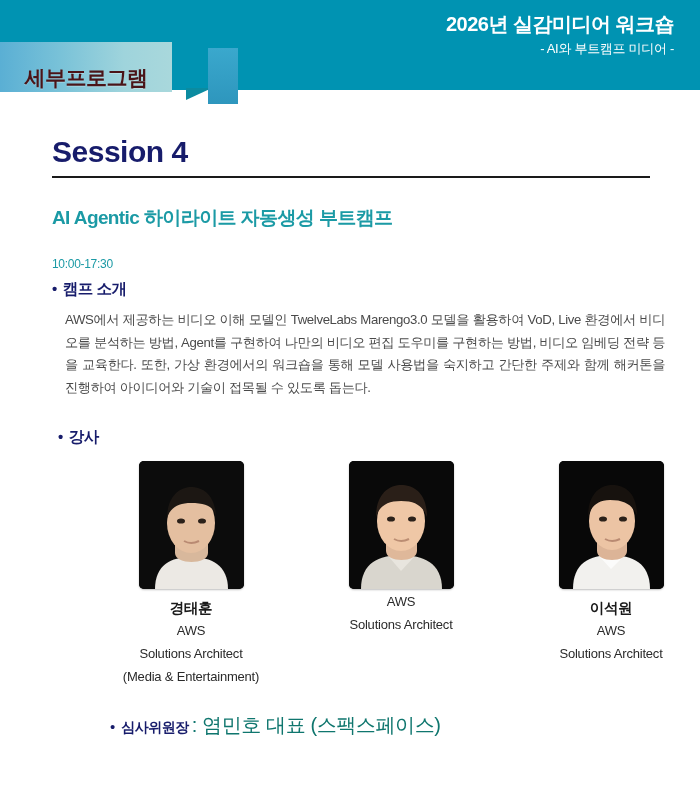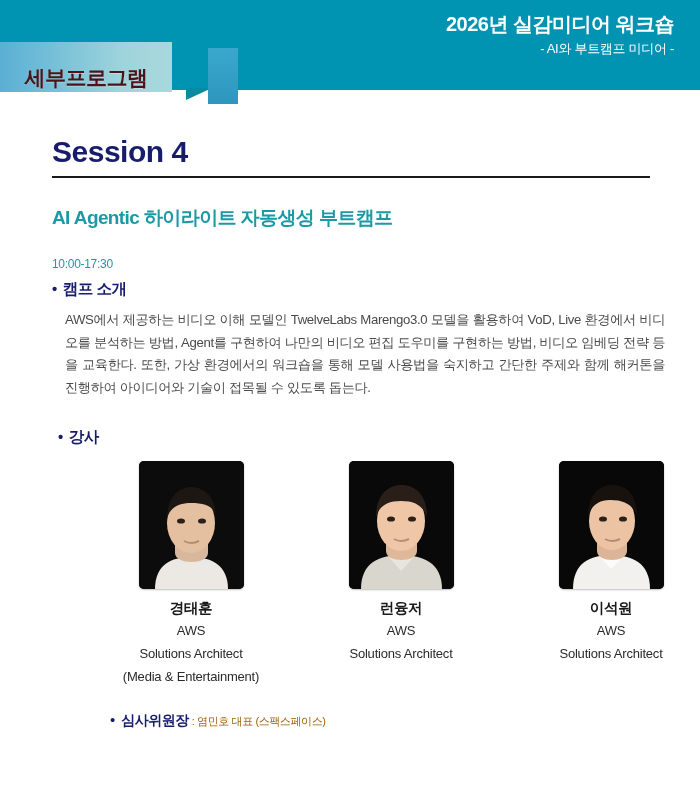--- a/index.html
+++ b/index.html
@@ -234,22 +234,22 @@
   }
 
   .judge-title {
     color: #171c6b;
     font-size: 14px;
     font-weight: bold;
     letter-spacing: -0.5px;
   }
 
   .judge-value {
-    color: #a16207;
-    font-size: 11px;
+    color: #0f766e;
+    font-size: 20px;
     letter-spacing: -0.4px;
     margin-left: 3px;
   }
 </style>
 </head>
 <body>
 
 <div class="header">
   <div class="header-texts">
     <div class="header-title">2026년 실감미디어 워크숍</div>
@@ -317,21 +317,20 @@
             <path d="M12 128 C12 102 30 94 52 94 C74 94 93 102 93 128 Z" fill="#d9d6ce"></path>
             <path d="M40 96 L52 110 L65 96 L65 84 L40 84 Z" fill="#e8e5de"></path>
             <path d="M37 90 C37 102 68 102 68 90 L68 76 L37 76 Z" fill="#dfb89a"></path>
             <ellipse cx="52" cy="60" rx="24" ry="30" fill="#efc7a6"></ellipse>
             <path d="M27 56 C27 32 41 24 52 24 C65 24 78 32 78 56 C74 46 68 40 52 40 C37 40 30 46 27 56 Z" fill="#2a1f18"></path>
             <ellipse cx="42" cy="58" rx="4" ry="2.6" fill="#2b211a"></ellipse>
             <ellipse cx="63" cy="58" rx="4" ry="2.6" fill="#2b211a"></ellipse>
             <path d="M45 78 Q52 82 60 78" stroke="#bb8d73" stroke-width="2" fill="none"></path>
           </svg>
         </div>
-        <div class="ins-name">런융저</div>
         <div class="ins-line">AWS</div>
         <div class="ins-line">Solutions Architect</div>
       </div>
 
       <div class="instructor">
         <div class="photo">
           <svg viewBox="0 0 105 128" preserveAspectRatio="xMidYMid slice">
             <rect x="0" y="0" width="105" height="128" fill="#080808"></rect>
             <path d="M14 128 C14 102 31 94 52 94 C73 94 91 102 91 128 Z" fill="#f2f1ee"></path>
             <path d="M41 96 L52 108 L64 96 L64 84 L41 84 Z" fill="#fbfbfa"></path>

